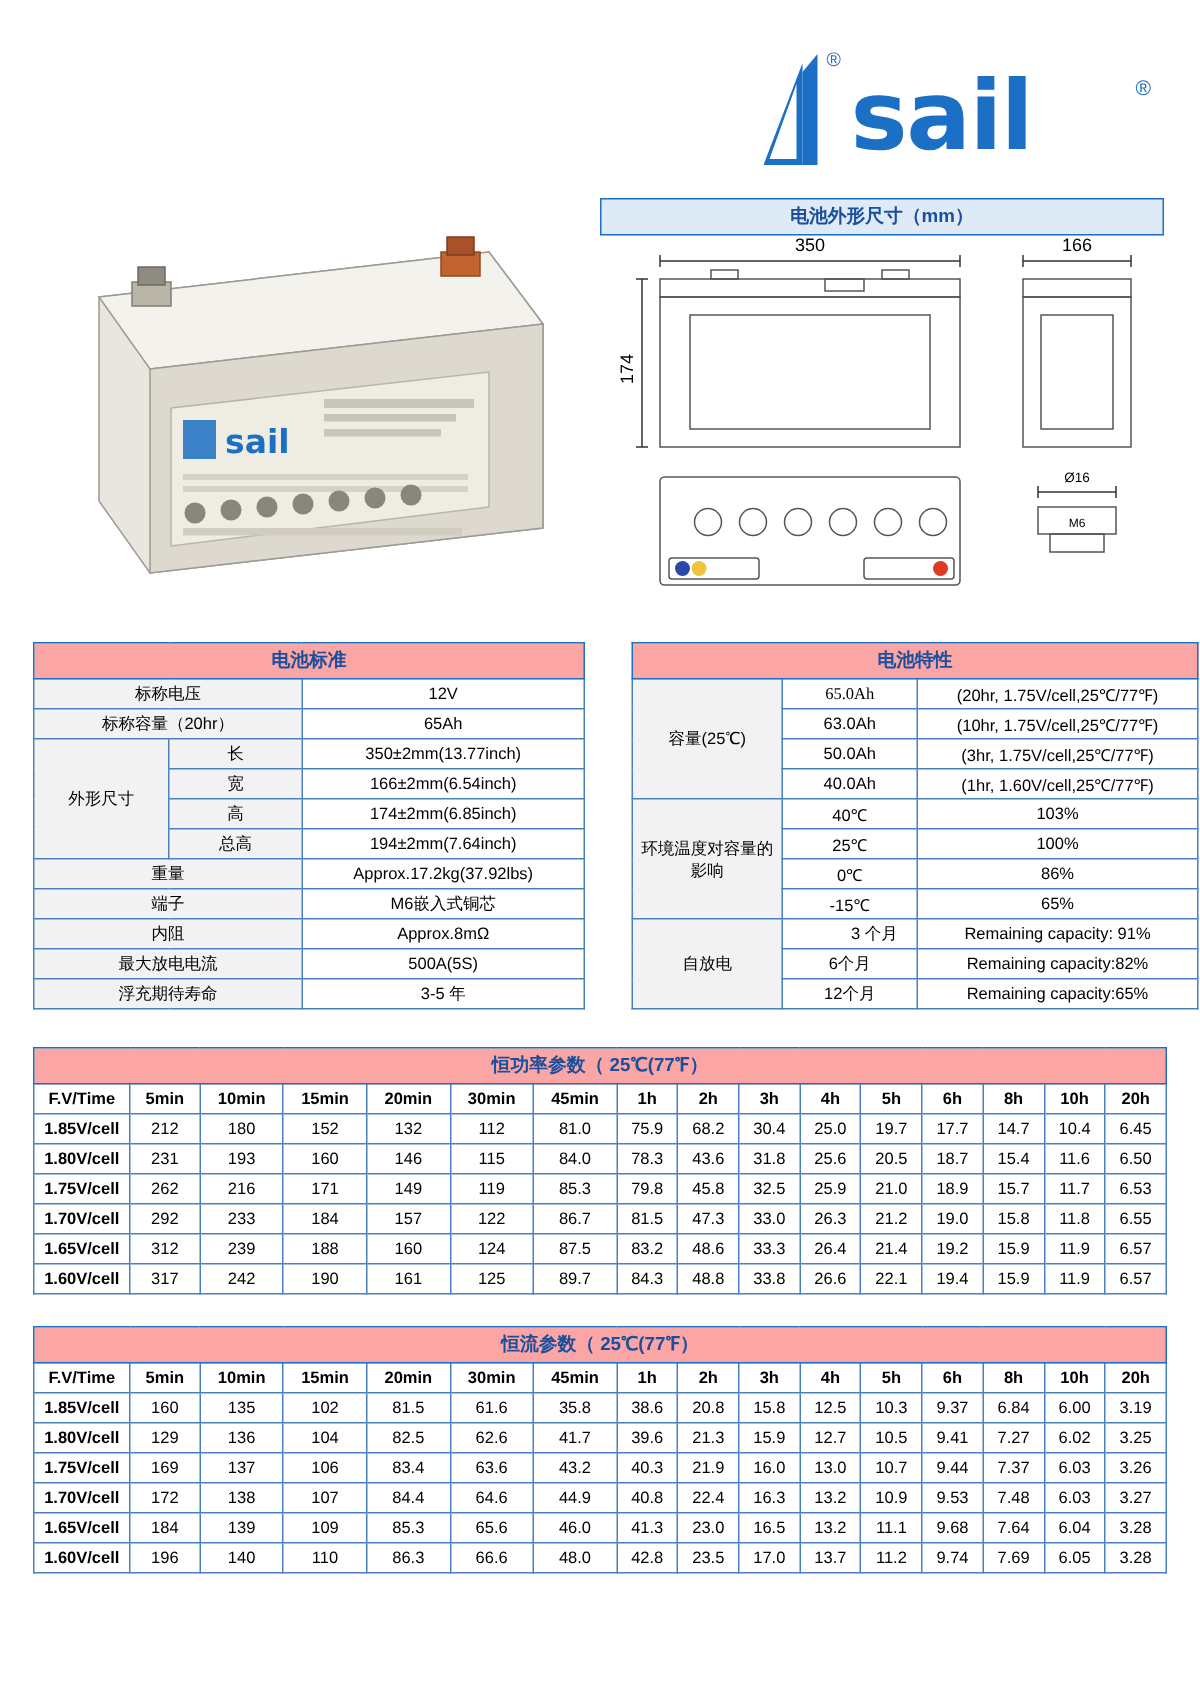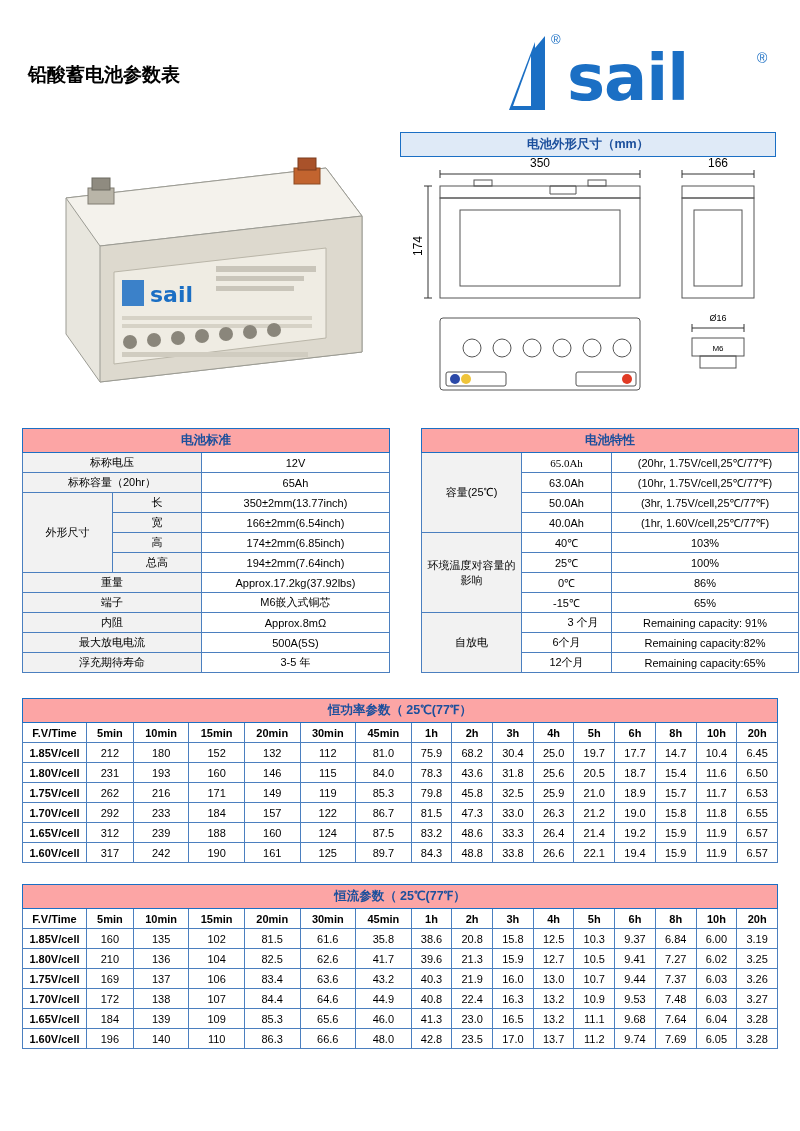--- a/index.html
+++ b/index.html
@@ -69,21 +69,20 @@
   #tbl-power { left: 22px; top: 698px; width: 756px; }
   #tbl-current { left: 22px; top: 884px; width: 756px; }
   #tbl-power td, #tbl-current td, #tbl-power th, #tbl-current th { height: 20px; }
   .tbl td.rowhead { background: #ffffff; font-weight: bold; text-align: center; }
 </style>
 </head>
 <body>
 
 <div class="page">
 
-  <div class="hdr-sub">铅酸蓄电池参数表</div>
 
   <div class="logo-wrap">
     <svg class="logo-mark" viewBox="0 0 60 78">
       <polygon points="4,74 30,74 30,6" fill="#1b6fc4"></polygon>
       <polygon points="8,70 26,70 26,20" fill="#ffffff"></polygon>
       <polygon points="30,74 40,74 40,0 30,12" fill="#1b6fc4"></polygon>
     </svg>
     <div class="logo-r1">®</div>
     <div class="logo-text">sail</div>
     <div class="logo-r2">®</div>
@@ -447,21 +446,21 @@
           <td class="val">15.8</td>
           <td class="val">12.5</td>
           <td class="val">10.3</td>
           <td class="val">9.37</td>
           <td class="val">6.84</td>
           <td class="val">6.00</td>
           <td class="val">3.19</td>
         </tr>
         <tr>
           <td class="rowhead">1.80V/cell</td>
-          <td class="val">210</td>
+          <td class="val">129</td>
           <td class="val">136</td>
           <td class="val">104</td>
           <td class="val">82.5</td>
           <td class="val">62.6</td>
           <td class="val">41.7</td>
           <td class="val">39.6</td>
           <td class="val">21.3</td>
           <td class="val">15.9</td>
           <td class="val">12.7</td>
           <td class="val">10.5</td>

